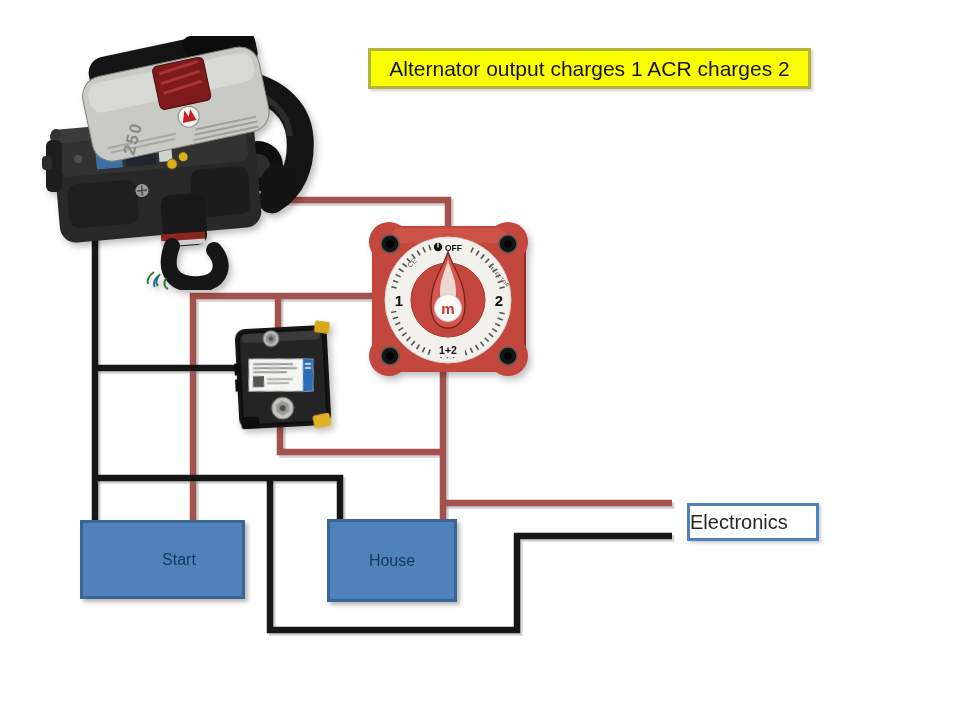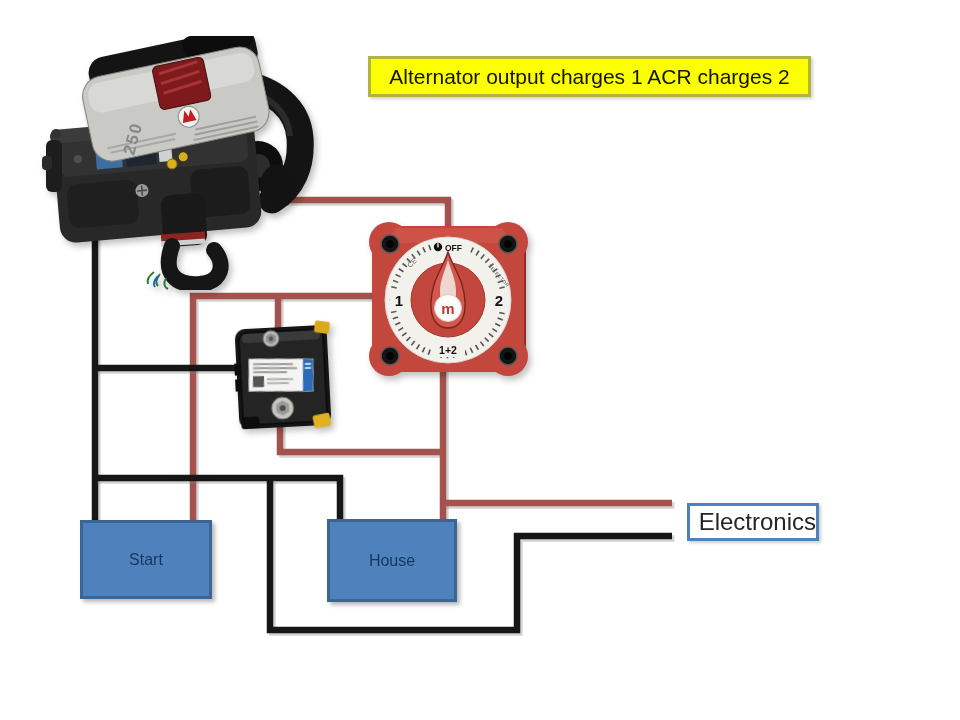--- a/index.html
+++ b/index.html
@@ -12,37 +12,36 @@
   #wiring{position:absolute;left:0;top:0;width:960px;height:720px;z-index:1;}
   
   .component{z-index:2;}
   
   .banner{
     left:368px;top:48px;width:437px;height:35px;
     background:var(--banner-fill);border:3px solid var(--banner-border);
     display:flex;align-items:center;justify-content:center;
     font-size:21px;color:#141414;letter-spacing:0px;
     box-shadow:2px 2px 3px rgba(0,0,0,0.18);
-    margin-top:8px;
   }
   
   .battery{
     background:var(--battery-fill);border:3px solid var(--battery-border);
     display:flex;align-items:center;justify-content:center;
     color:var(--battery-text);font-size:16px;
     box-shadow:3px 3px 4px rgba(0,0,0,0.28);
   }
-  #start-battery{left:80px;top:520px;width:126px;height:73px;}
+  #start-battery{left:80px;top:520px;width:126px;height:73px;padding-left:33px;}
   #house-battery{left:327px;top:519px;width:124px;height:77px;text-align:center;}
   
   .electronics{
     left:687px;top:503px;width:126px;height:32px;
     background:#ffffff;border:3px solid var(--electronics-border);
-    display:flex;align-items:center;justify-content:flex-end;
-    color:#262626;font-size:24px;
+    display:flex;align-items:center;justify-content:flex-start;
+    color:#262626;font-size:20px;
     box-shadow:2px 2px 3px rgba(0,0,0,0.2);
   }
   .photo-shadow{filter:drop-shadow(3px 4px 3px rgba(0,0,0,0.25));}
   svg text{font-family:"Liberation Sans",sans-serif;}
 </style>
 </head>
 <body>
 
 <svg id="wiring" xmlns="http://www.w3.org/2000/svg">
     <polyline points="242.4,202.6 450.4,202.6 450.4,232.6" fill="none" stroke="rgba(125,125,125,0.35)" stroke-width="6.5" stroke-linejoin="miter"></polyline>

